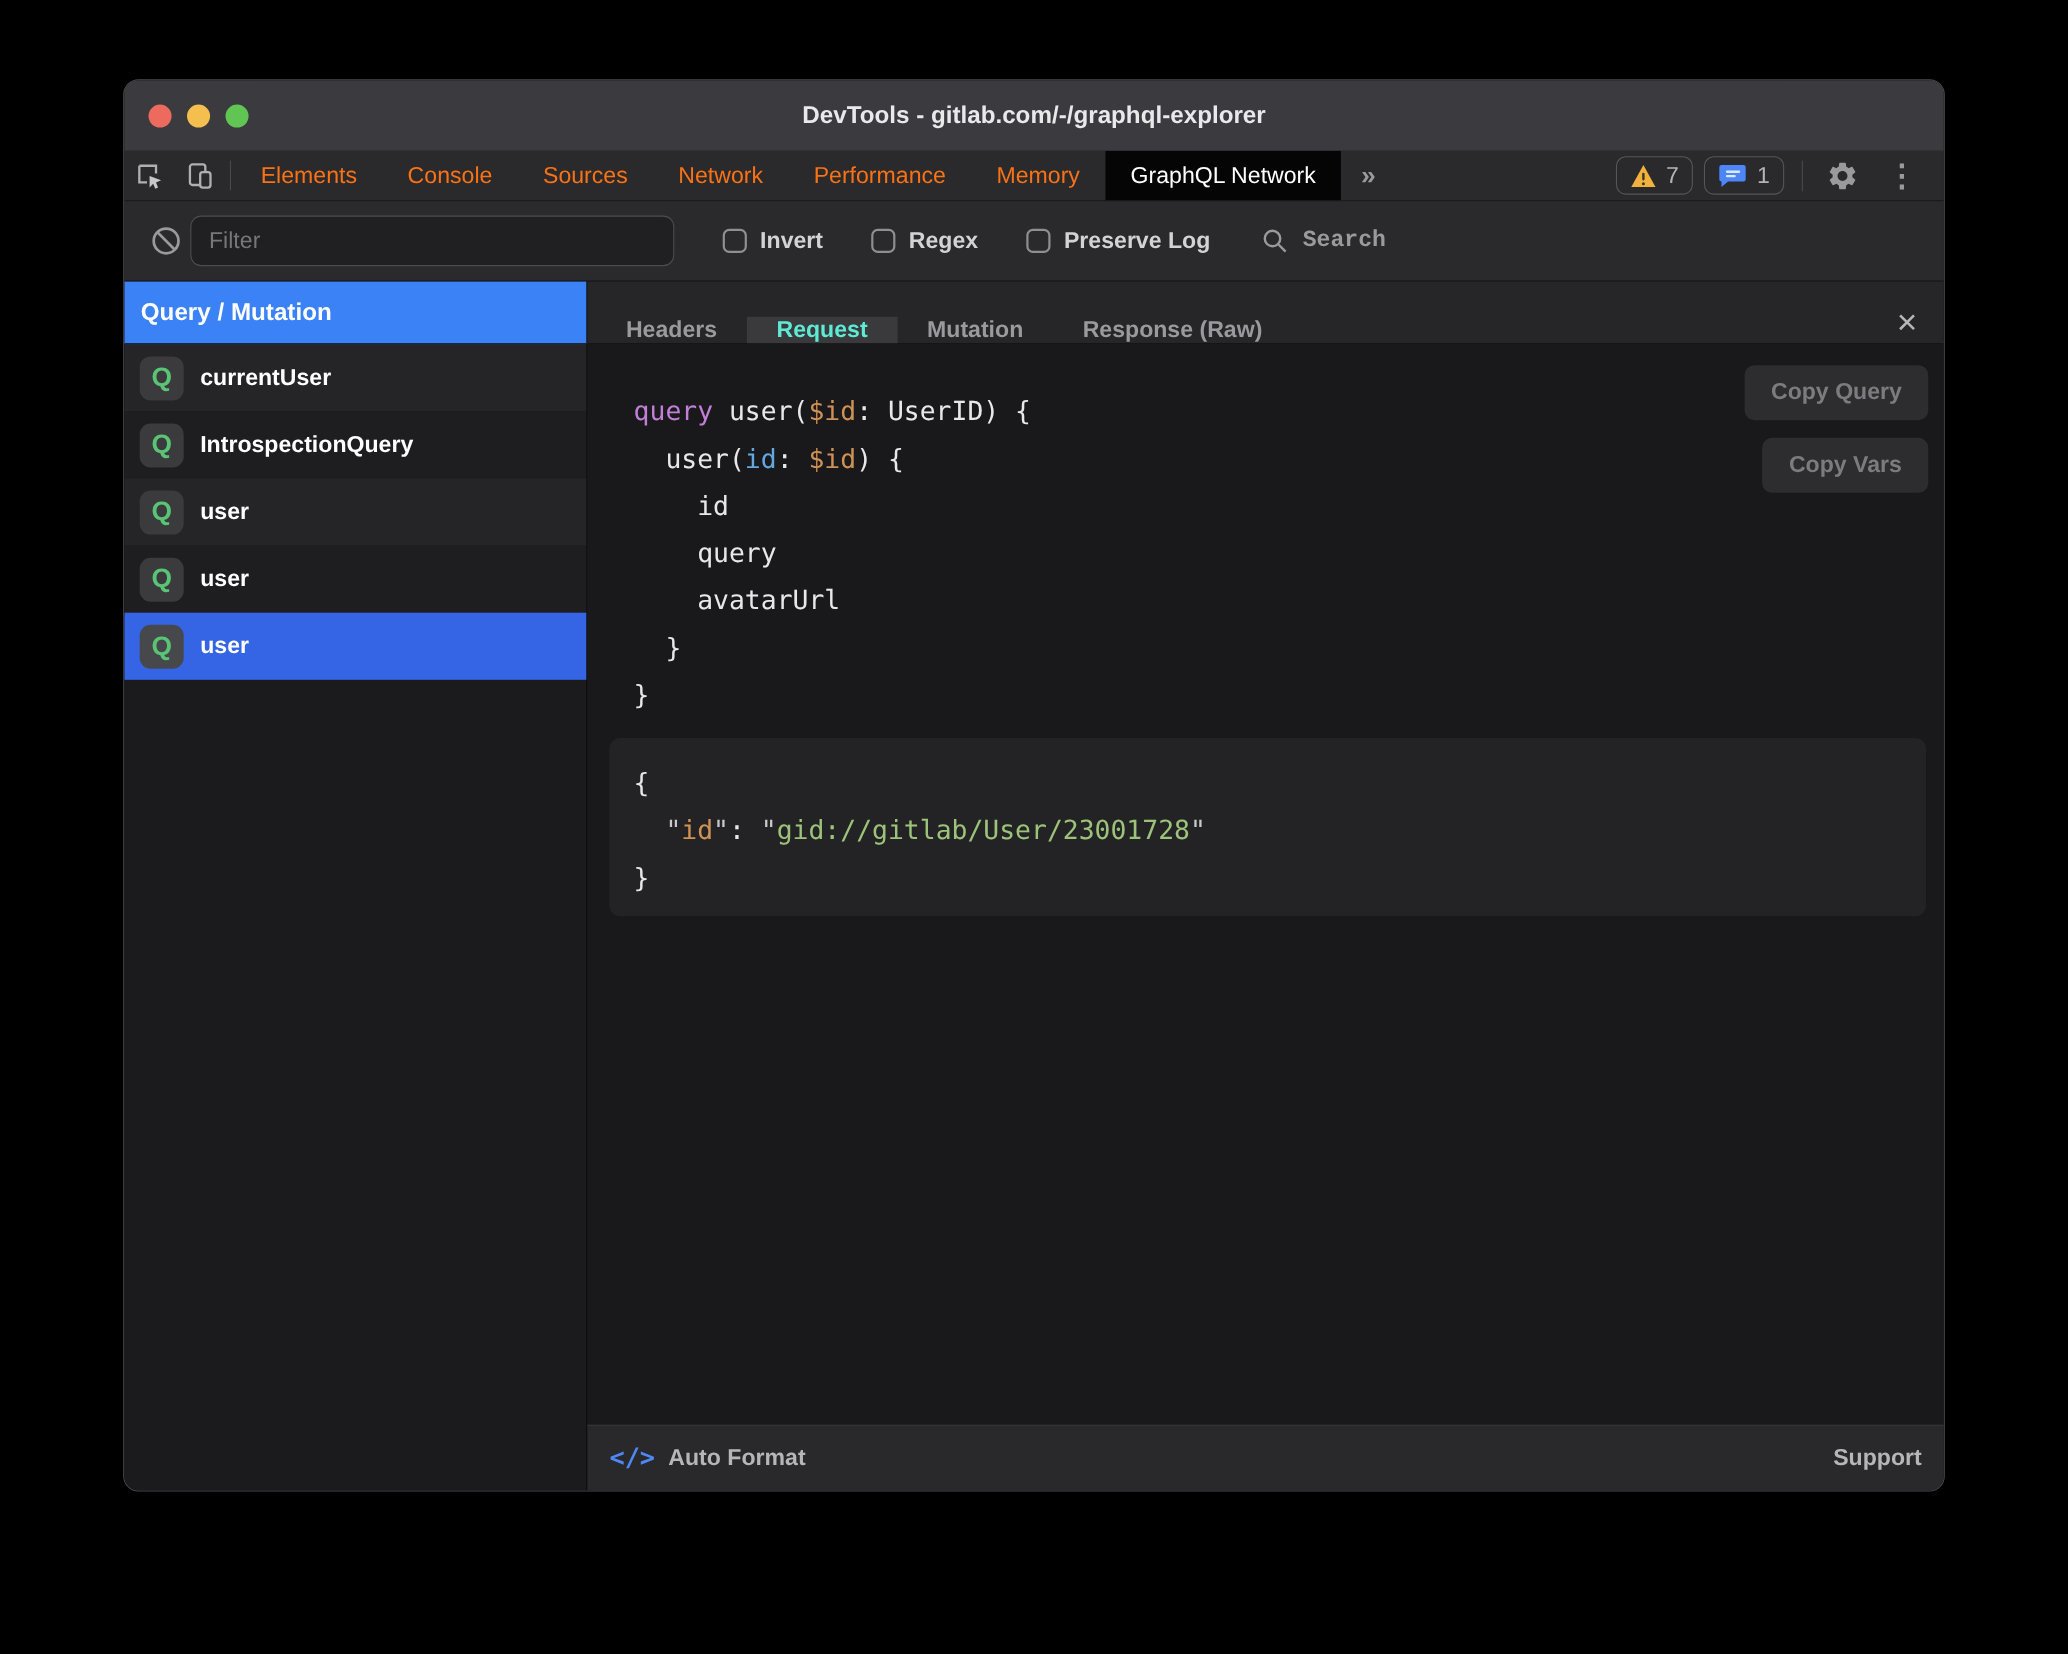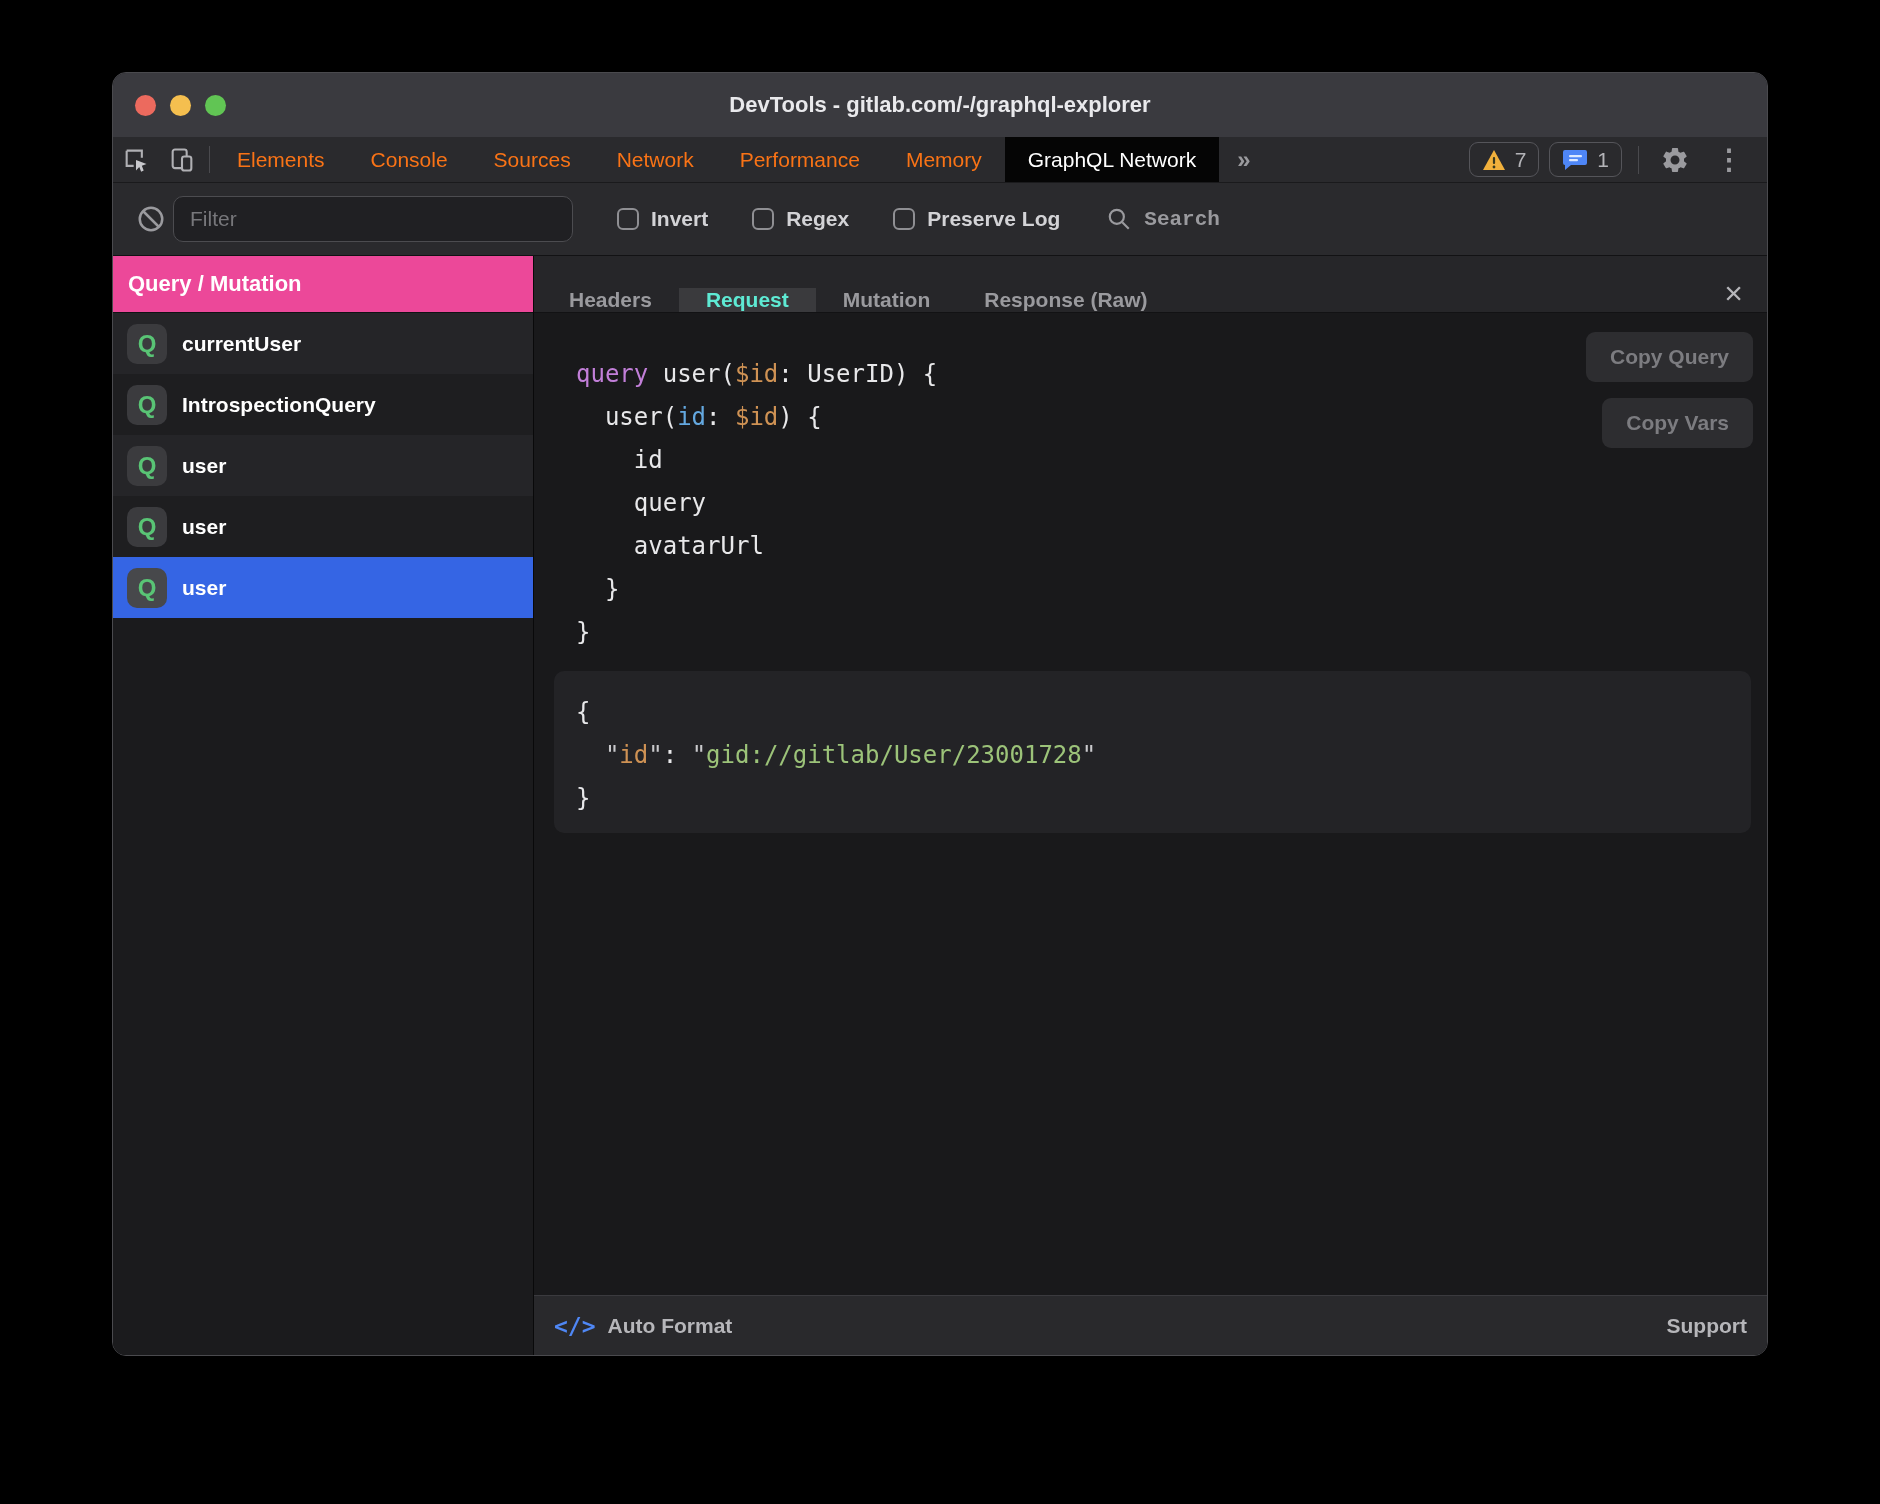--- a/index.html
+++ b/index.html
@@ -48,38 +48,38 @@
   }
   .menu-dots { color:#9a9a9e; font-size:28px; font-weight:bold; padding:0 10px; letter-spacing:0; }
   
   .filterbar {
     height:73px; flex:0 0 73px; background:#2a2a2d;
     display:flex; align-items:center; padding:0 16px; gap:0;
     border-bottom:1px solid #121214;
   }
   .block-btn { display:flex; align-items:center; justify-content:center; width:44px; }
   .filter-input {
-    width:400px; height:46px; background:#202023; border:1px solid #4c4c50;
+    width:440px; height:46px; background:#202023; border:1px solid #4c4c50;
     border-radius:10px; color:#e0e0e3; font-size:21px; padding:0 16px; outline:none;
     font-family:"Liberation Sans", sans-serif;
   }
   .filter-input::placeholder { color:#77777b; }
   .cb-group { display:flex; align-items:center; margin-left:44px; }
   .cb-box {
     width:22px; height:22px; border:2px solid #8f8f93; border-radius:6px;
     margin-right:12px; background:transparent; flex:0 0 22px;
   }
   .cb-label { color:#d3d3d6; font-size:21px; font-weight:bold; white-space:nowrap; }
   .search-group { display:flex; align-items:center; margin-left:46px; gap:12px; }
   .search-label { color:#9a9a9e; font-size:21px; font-weight:bold;font-family:Liberation Mono, monospace; }
   
   .main { flex:1; display:flex; min-height:0; background:#19191b; }
   .sidebar { width:421px; flex:0 0 421px; display:flex; flex-direction:column; border-right:1px solid #09090a; background:#1b1b1d; }
   .sidebar-header {
-    height:57px; flex:0 0 57px; background:#ec4899; display:flex; align-items:center;
+    height:57px; flex:0 0 57px; background:#3b82f6; display:flex; align-items:center;
     padding-left:15px; color:#fff; font-size:22px; font-weight:bold;
     border-bottom:1px solid #121214;
   }
   .sb-row {
     height:61px; flex:0 0 61px; display:flex; align-items:center;
     padding-left:14px; gap:15px; background:#252528; cursor:default;
   }
   .sb-row.alt { background:#1e1e20; }
   .sb-row.selected { background:#3565e4; }
   .q-badge {

